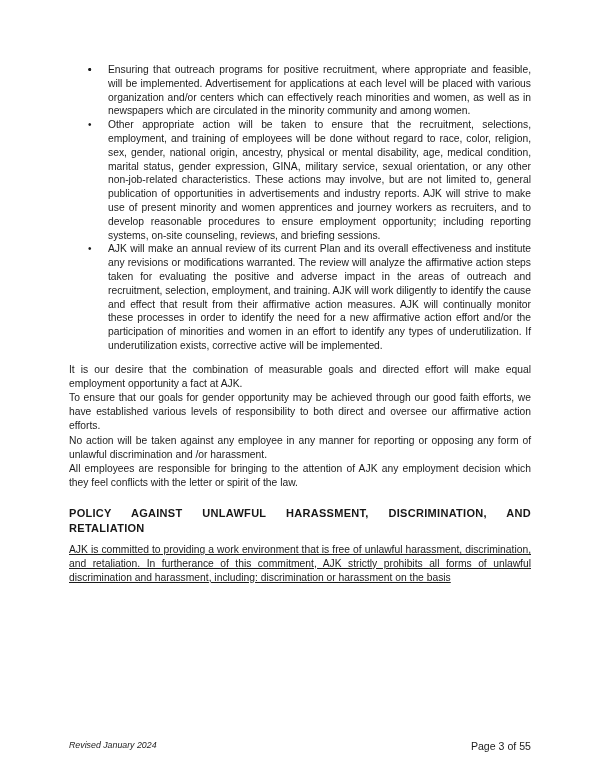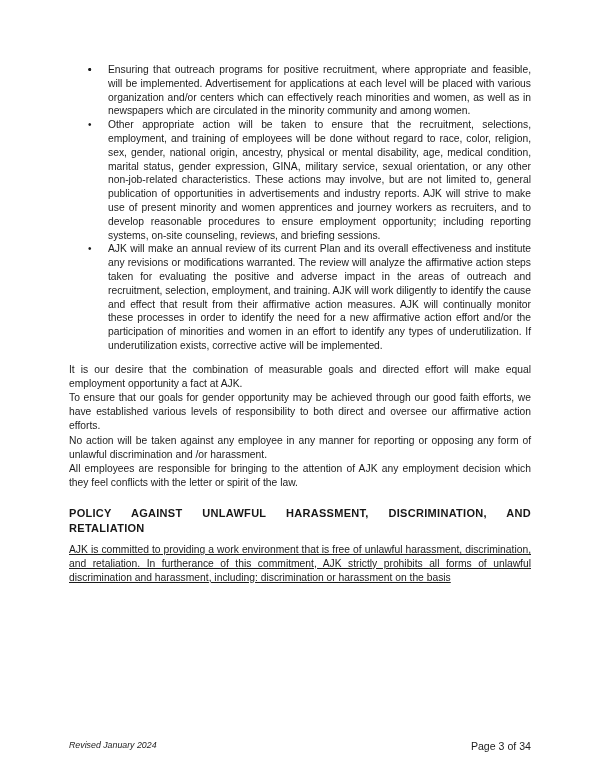--- a/index.html
+++ b/index.html
@@ -120,15 +120,15 @@
       <span class="h-line1">POLICY AGAINST UNLAWFUL HARASSMENT, DISCRIMINATION, AND</span>
       <span class="h-line2">RETALIATION</span>
     </h1>
 
     <p class="body-para" style="margin-top:0;text-decoration:underline;">AJK is committed to providing a work environment that is free of unlawful harassment, discrimination, and retaliation.  In furtherance of this commitment, AJK strictly prohibits all forms of unlawful discrimination and harassment, including: discrimination or harassment on the basis</p>
 
   </div>
 
   <div class="footer">
     <span class="revision-note">Revised January 2024</span>
-    <span class="page-number">Page 3 of 34</span>
+    <span class="page-number">Page 3 of 55</span>
   </div>
 </div>
 
 </body></html>

